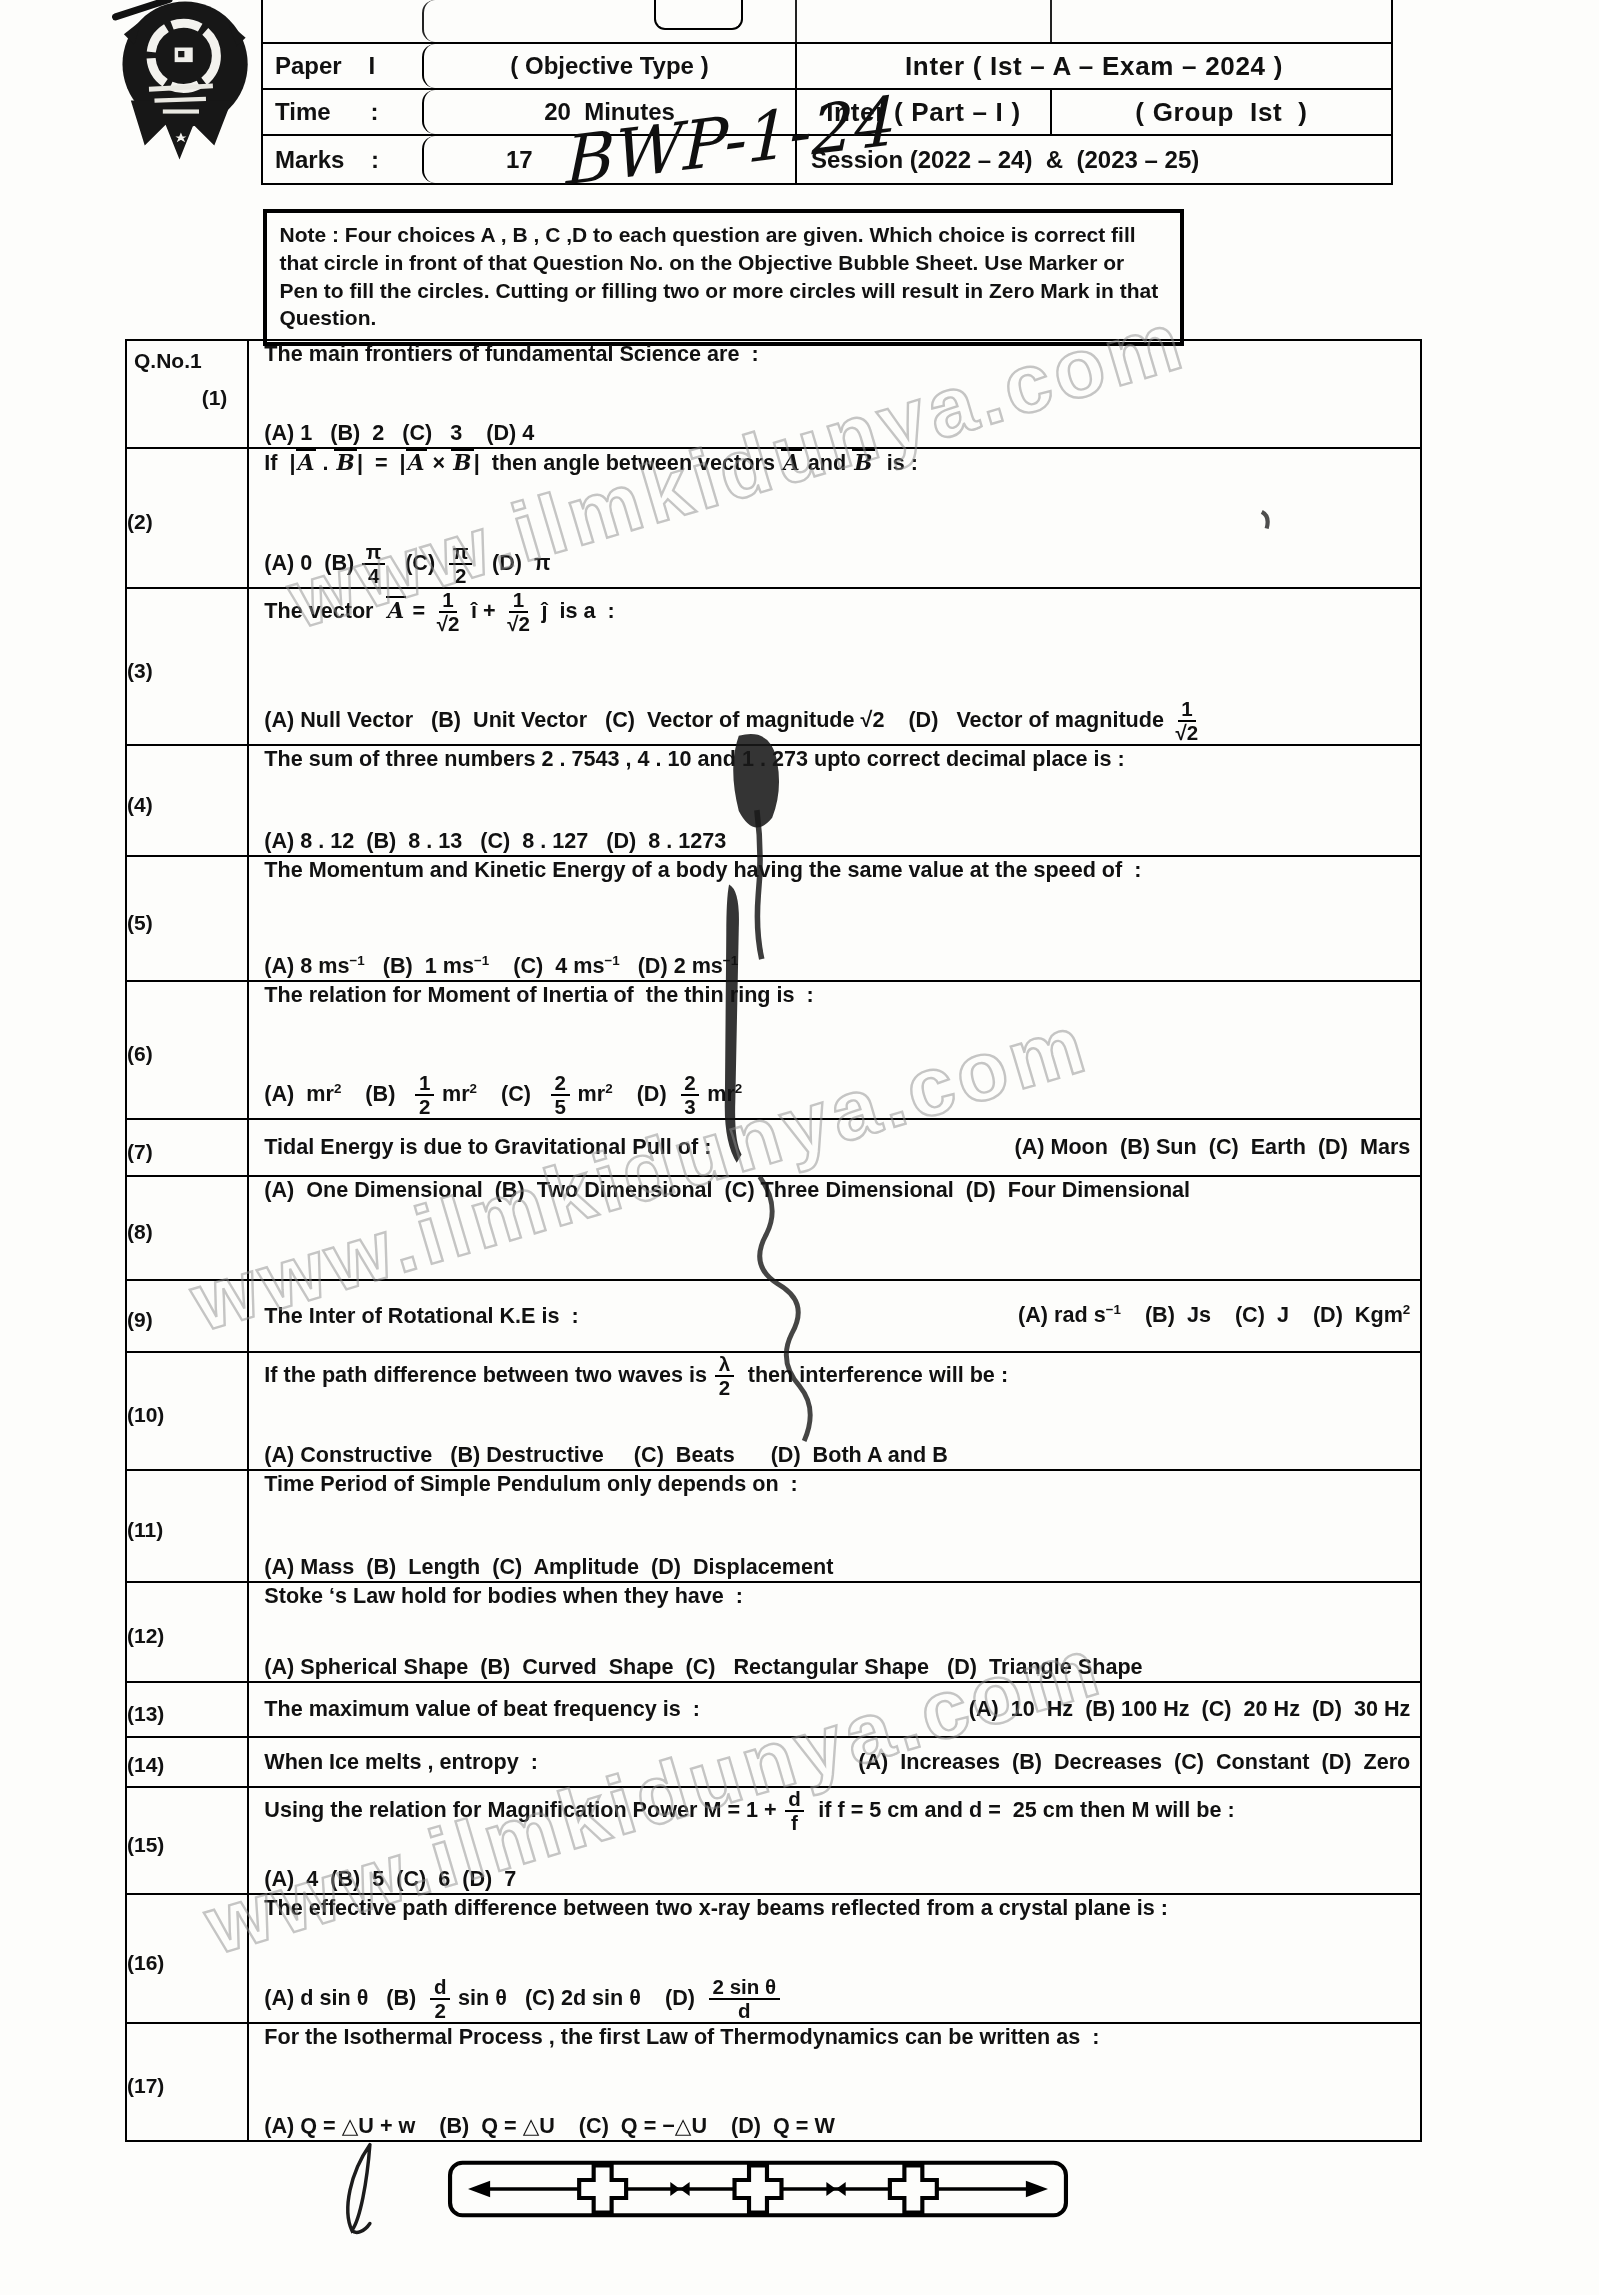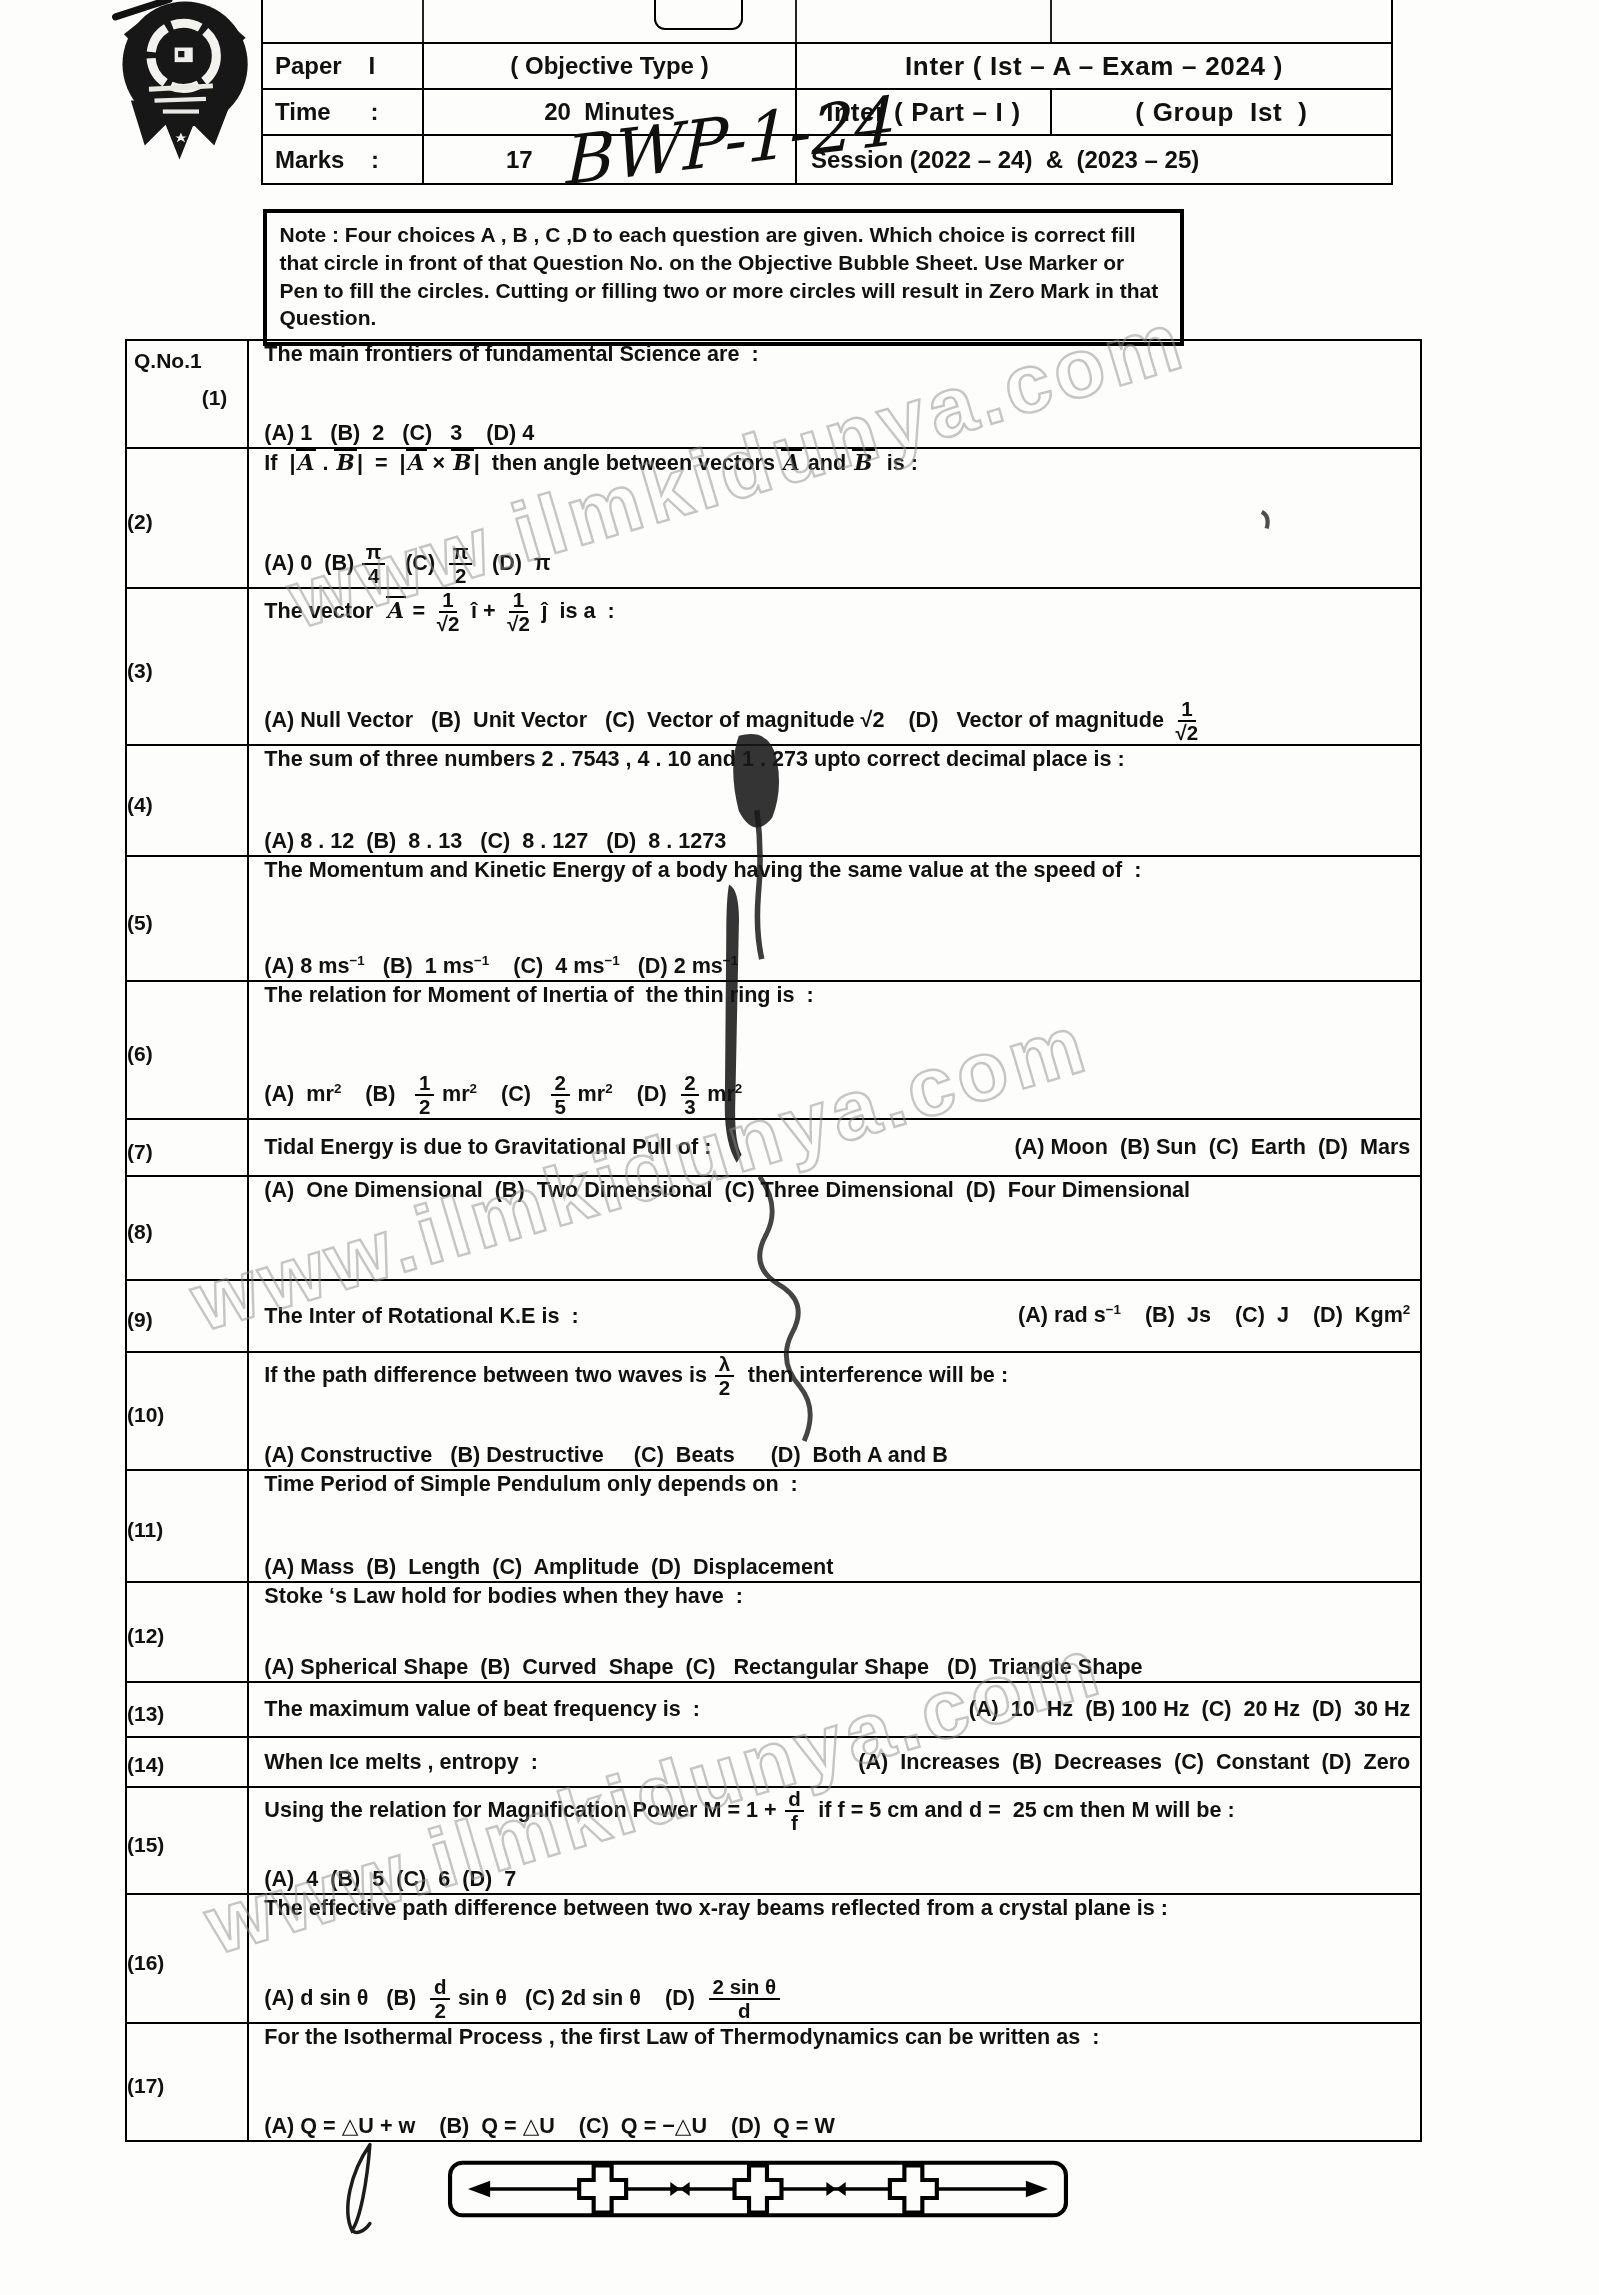--- a/index.html
+++ b/index.html
@@ -5,21 +5,21 @@
   html,body{margin:0;padding:0;background:#888;}
   .page{position:relative;width:1600px;height:2295px;background:#fdfdfb;overflow:hidden;
         font-family:"Liberation Sans","DejaVu Sans",sans-serif;font-weight:bold;color:#111;}
   
   .htable{position:absolute;left:261px;top:0;width:1132px;border:2.8px solid #000;border-top:none;background:transparent;box-sizing:border-box;}
   .hrow{display:flex;box-sizing:border-box;}
   .hrow + .hrow{border-top:2.8px solid #000;}
   .hcell{display:flex;align-items:center;justify-content:center;box-sizing:border-box;font-size:24px;white-space:pre;}
   .hcell + .hcell{border-left:2.8px solid #000;}
   .c1{width:159px;justify-content:flex-start;padding-left:12px;}
-  .c2{width:373px;}
+  .c2{width:373px;border-radius:13px;}
   .c3{flex:1;}
   .c3a{width:255px;}
   .tabrow{height:42px;}
   .tabrow .hcell{border-left-color:#222;}
   .bubble-tab{position:absolute;left:230px;top:0;width:85px;height:28px;border:2.8px solid #000;border-top:none;
               border-radius:0 0 11px 11px;background:#fdfdfb;}
   .exam-title{font-size:26px;letter-spacing:0.7px;}
   
   .note-box{position:absolute;left:263px;top:209px;width:921px;box-sizing:border-box;border:4.2px solid #000;
             padding:8.3px 12.5px 9.7px 12.5px;font-size:21px;line-height:1.32;}

